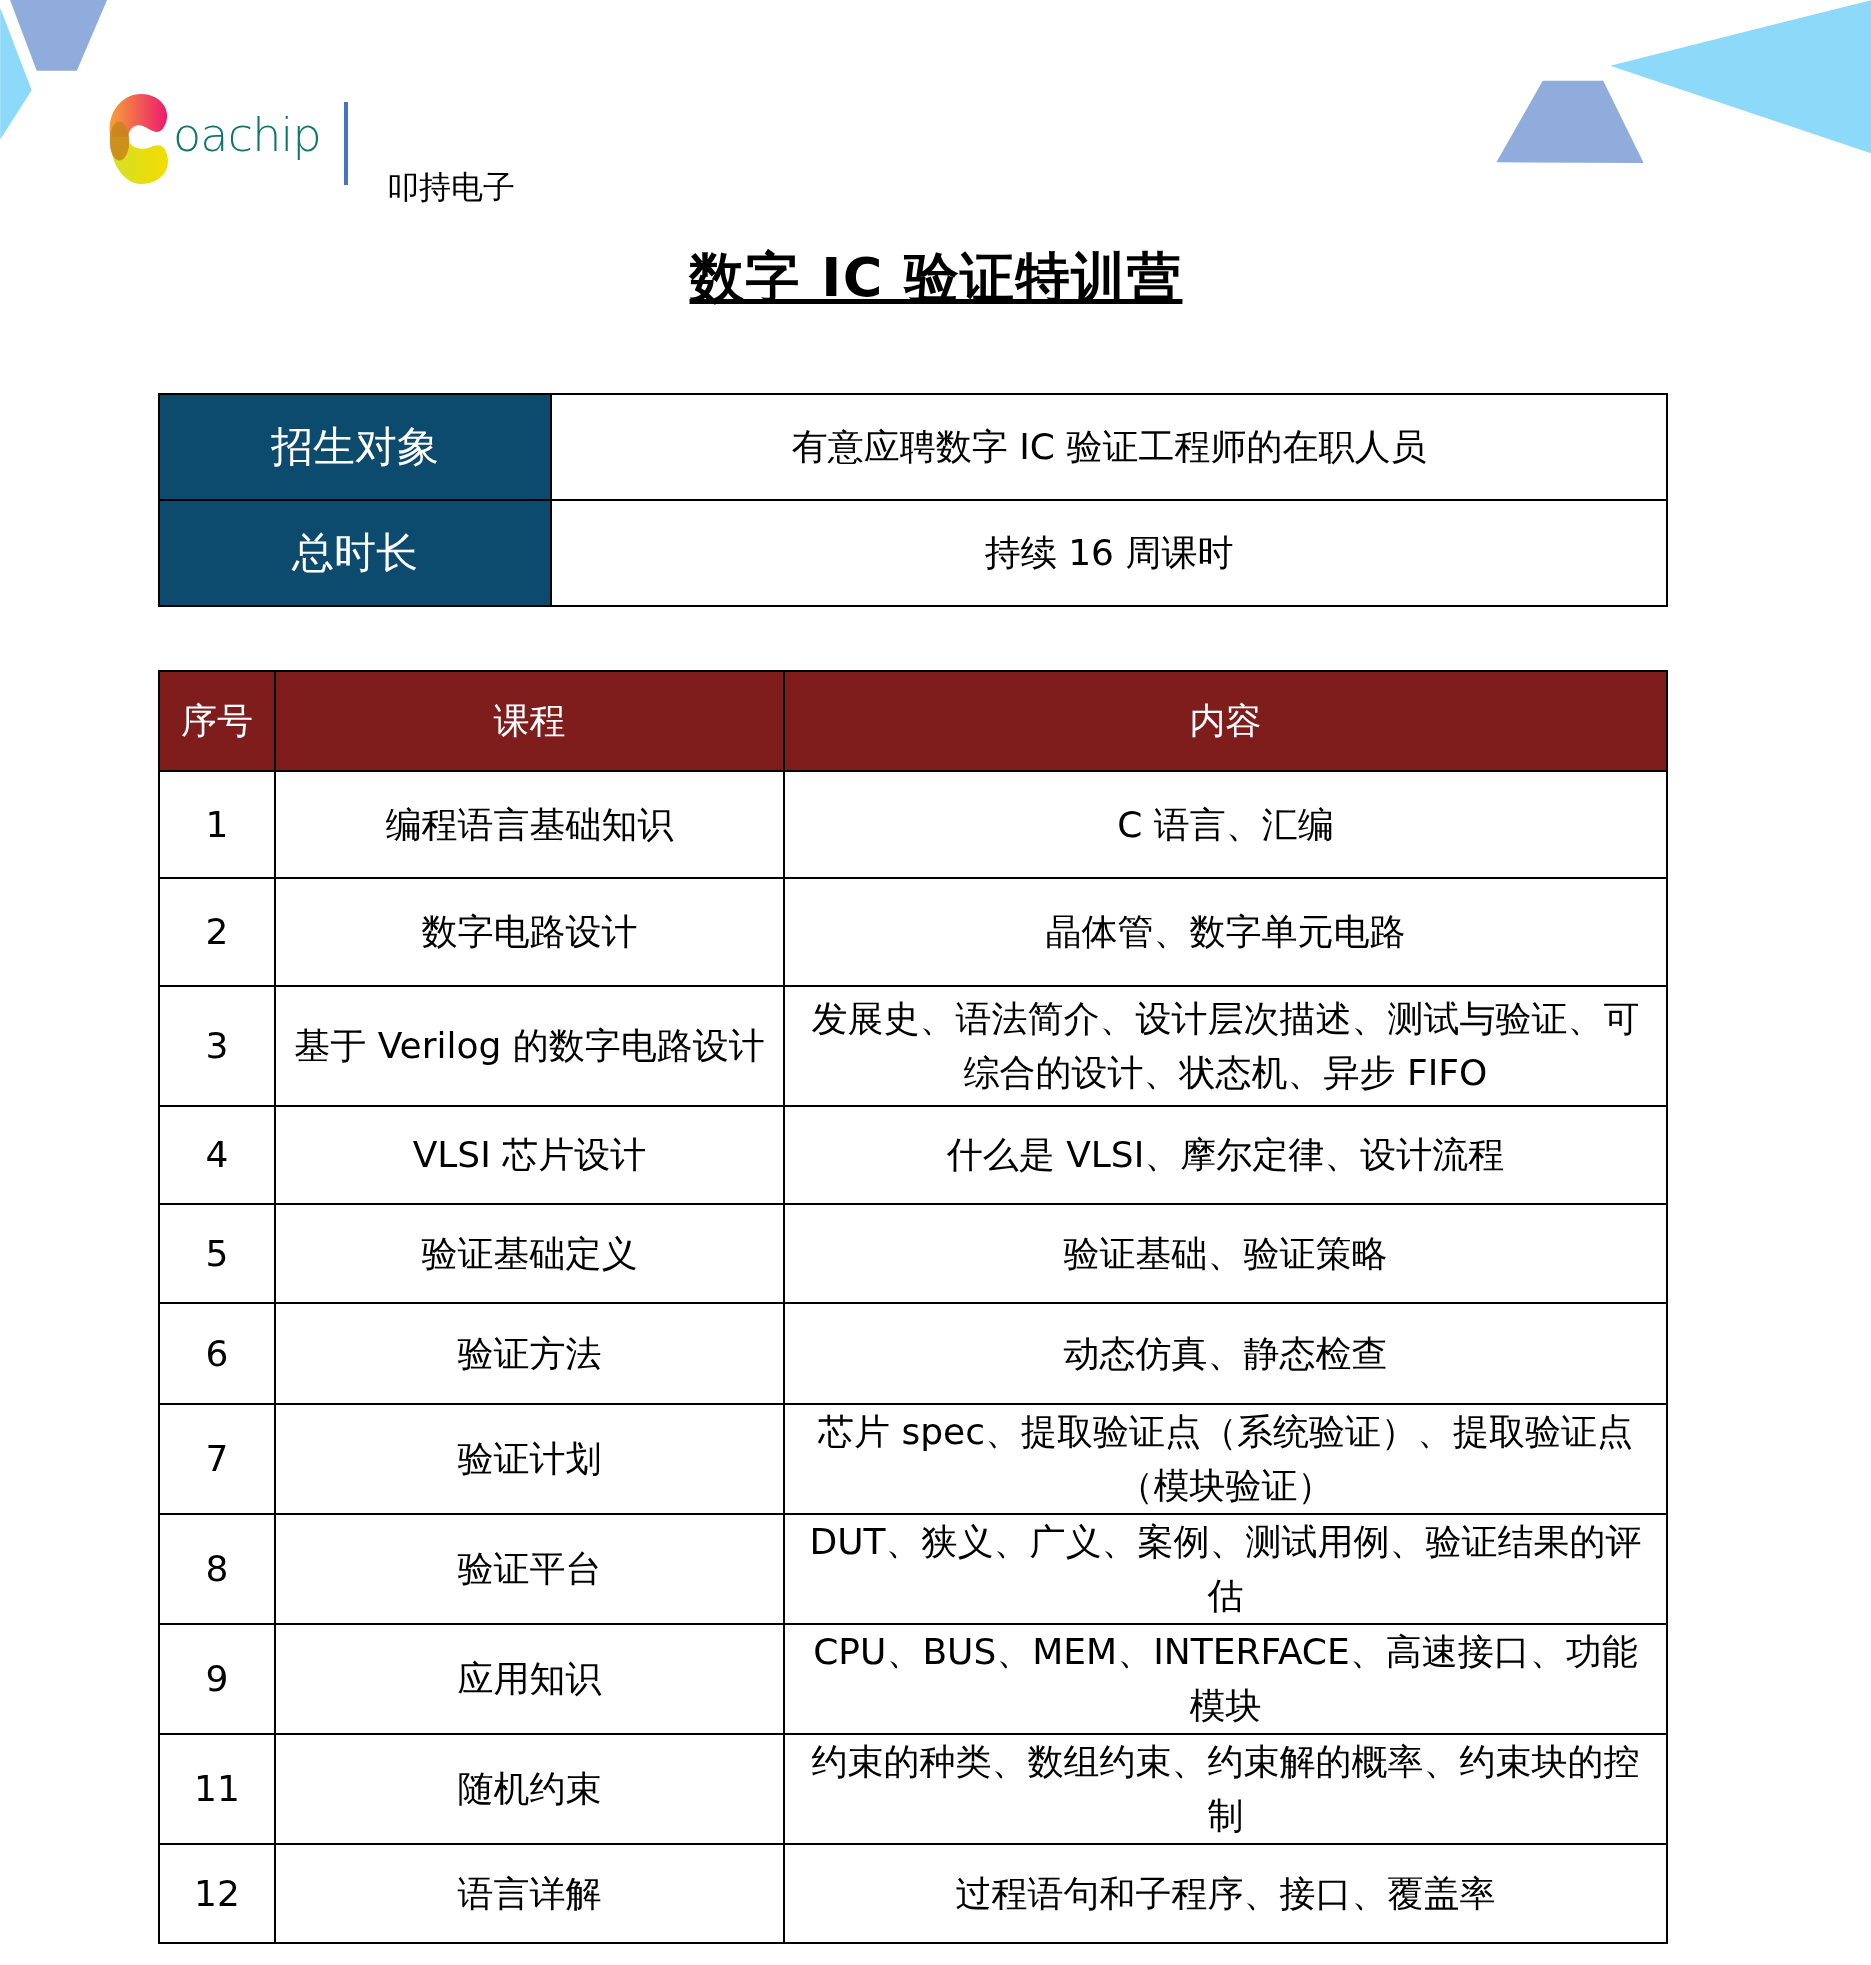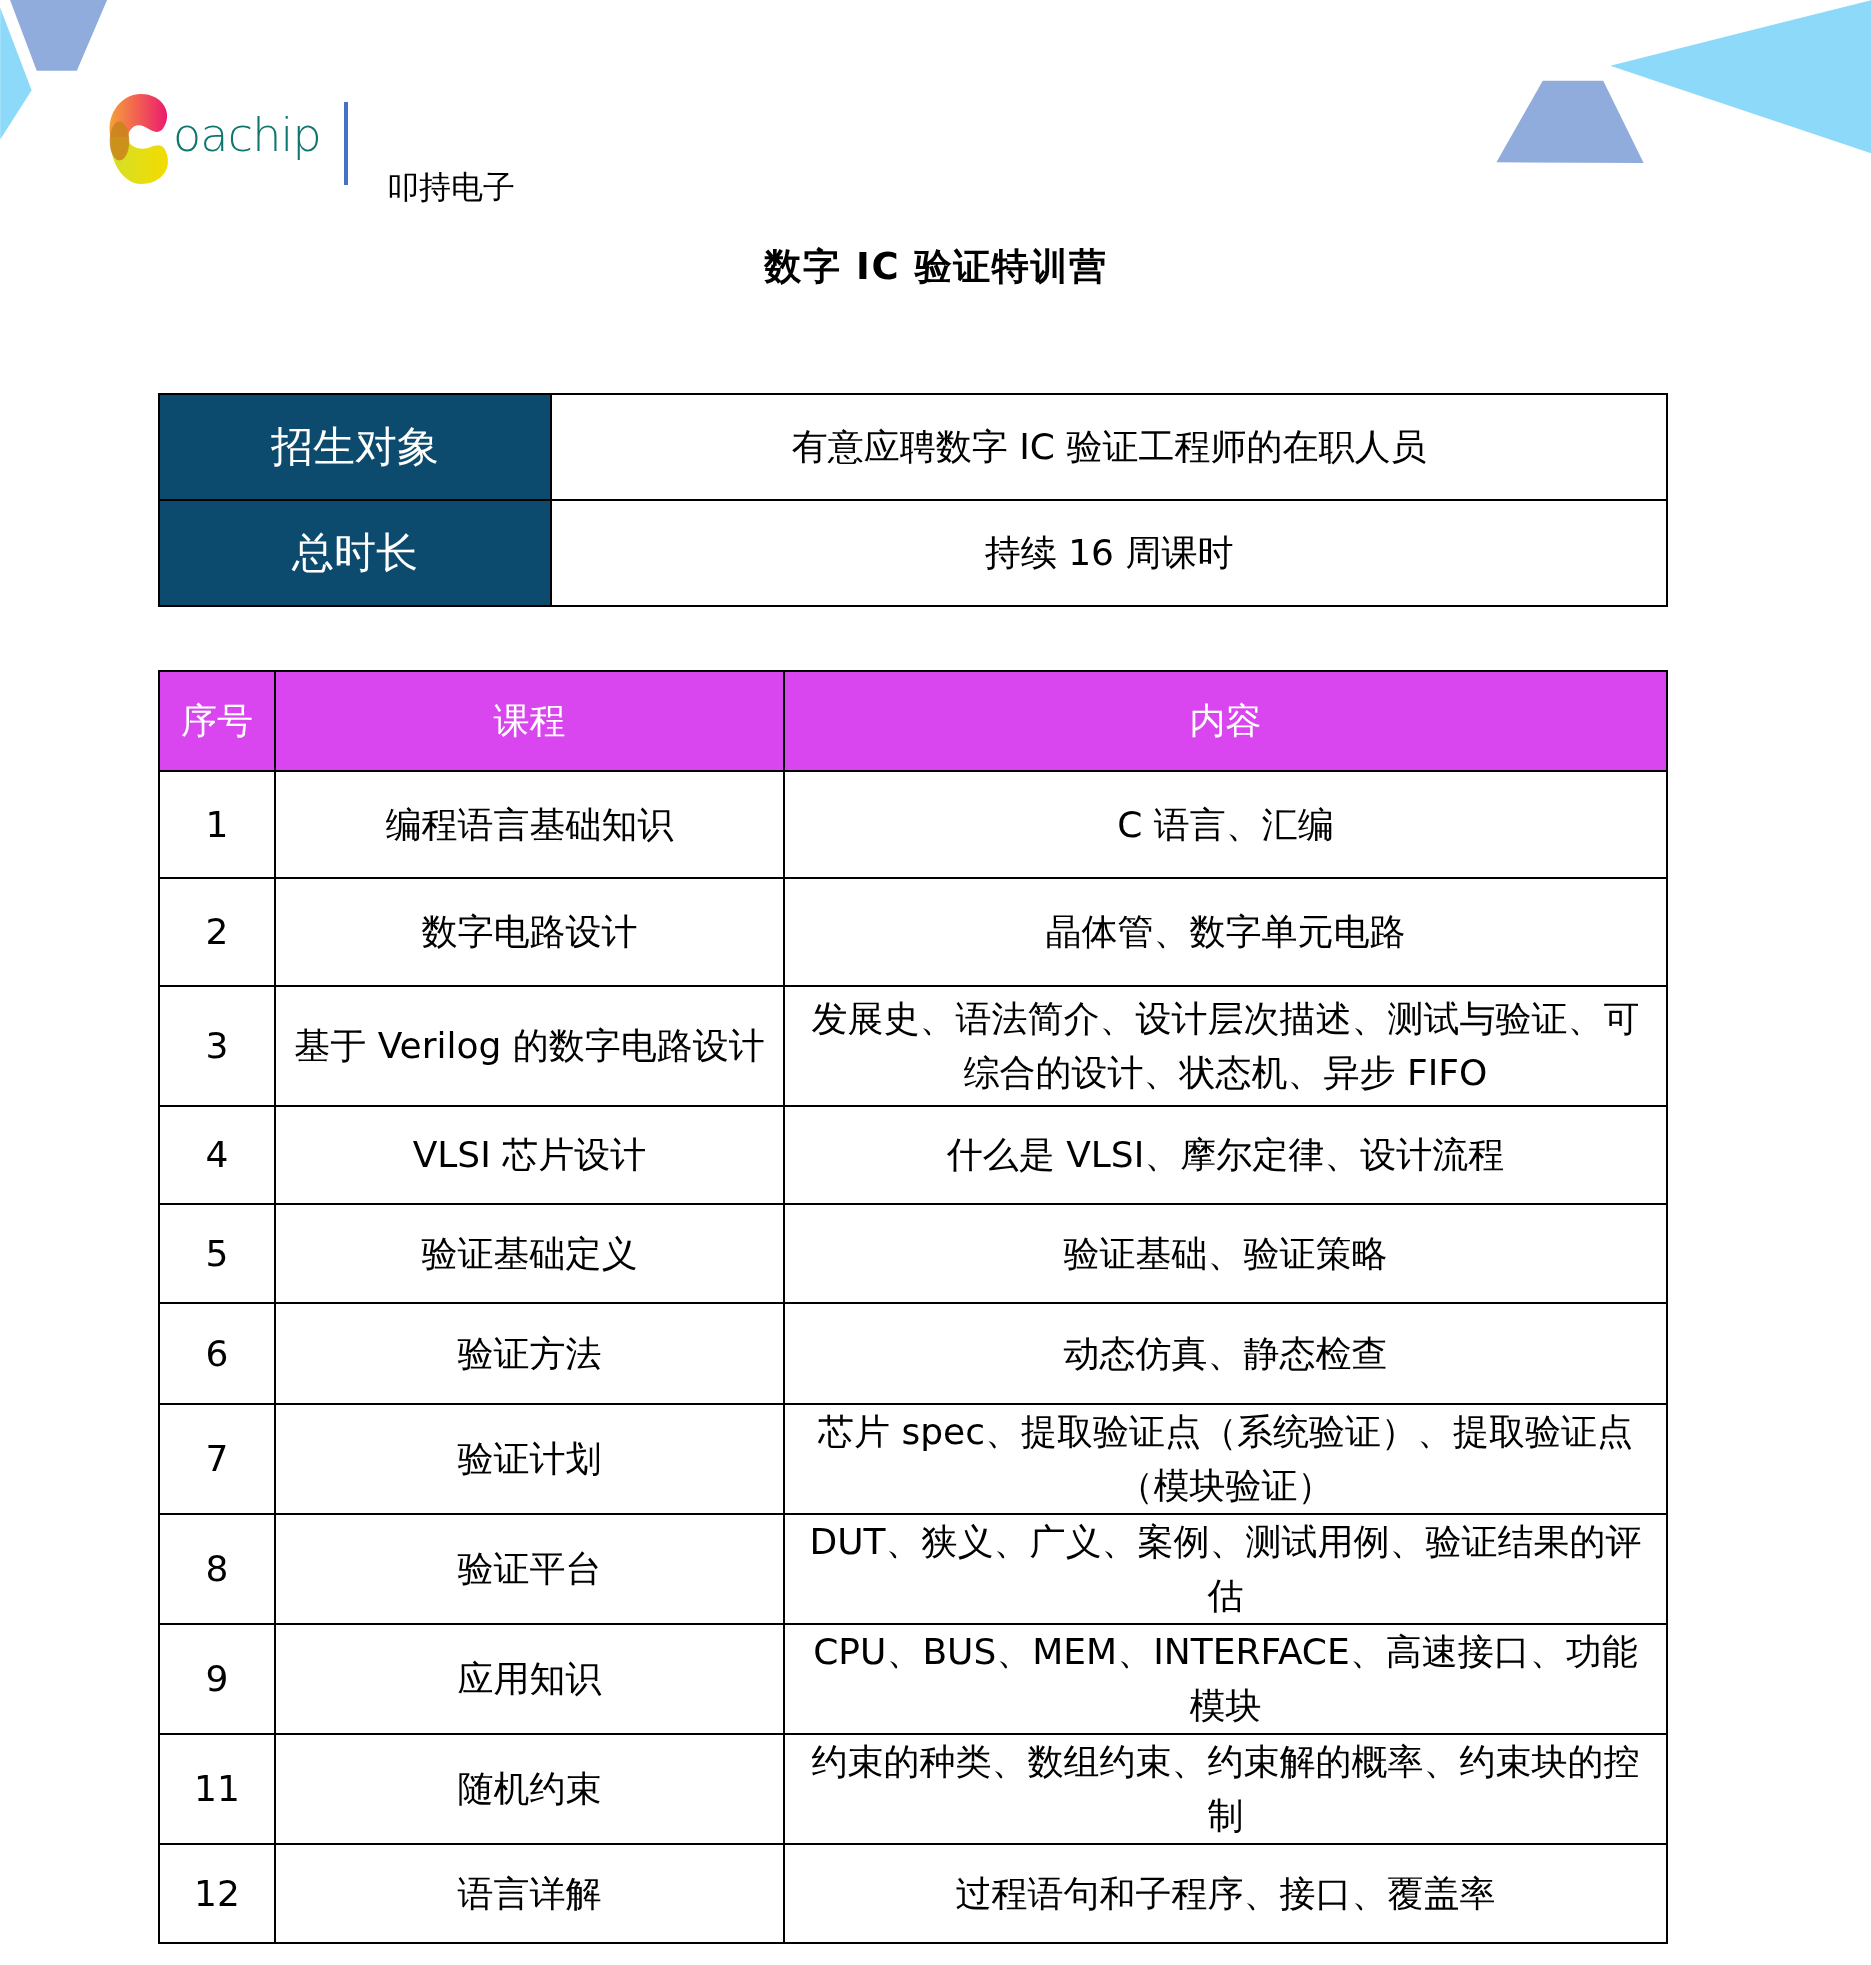--- a/index.html
+++ b/index.html
@@ -6,28 +6,28 @@
   body { width: 1872px; height: 2647px; position: relative; overflow: hidden;
          font-family: "DejaVu Sans", "Liberation Sans", sans-serif; color: #000; }
   .shape { position: absolute; }
   .logo { position: absolute; left: 96px; top: 94px; height: 118px; width: 472px; }
   .logo-c { position: absolute; left: 0; top: 0; width: 90px; height: 90px; }
   .logo-word { position: absolute; left: 77px; top: 13.8px; font-family: "DejaVu Sans", sans-serif;
                font-size: 46px; letter-spacing: -0.8px; color: #0f766e; font-weight: 300; }
   .logo-divider { position: absolute; left: 248px; top: 7.9px; width: 3.5px; height: 83px; background: #4472c4; }
   .logo-cn { position: absolute; left: 291px; top: 39px; font-size: 32px; color: #000; margin-top: 33px; }
   .title { position: absolute; left: 0; width: 1872px; top: 242px; text-align: center;
-           font-size: 37px; font-weight: bold; letter-spacing: 1.6px; }
+           font-size: 54px; font-weight: bold; letter-spacing: 1.6px; text-decoration: underline; }
   table { border-collapse: collapse; position: absolute; table-layout: fixed; }
   td, th { border: 2px solid #000; text-align: center; vertical-align: middle; padding: 0 8.6px; }
   .t1 { left: 158px; top: 393px; width: 1510px; }
   .t1 td { height: 104px; font-size: 36px; }
   .t1 td.lab { background: #0c4a6e; color: #fff; font-size: 42px; width: 373px; }
   .t2 { left: 158px; top: 670px; width: 1510px; }
-  .t2 th { background: #d946ef; color: #fff; font-weight: normal; font-size: 36px; height: 98px; }
+  .t2 th { background: #7f1d1d; color: #fff; font-weight: normal; font-size: 36px; height: 98px; }
   .t2 td { font-size: 36px; line-height: 54px; }
   .t2 td.num { width: 114px; padding: 0; }
   .t2 td.course { width: 499px; padding: 0 3.9px; }
   .t2 td.content { padding: 0 15.7px; }
 </style>
 </head>
 <body>
 
 <svg class="shape" style="left:0;top:0" width="354" height="165" viewBox="0 0 900 420">
   <polygon points="0,20 80,230 0,355" fill="#8cd9f9"></polygon>

